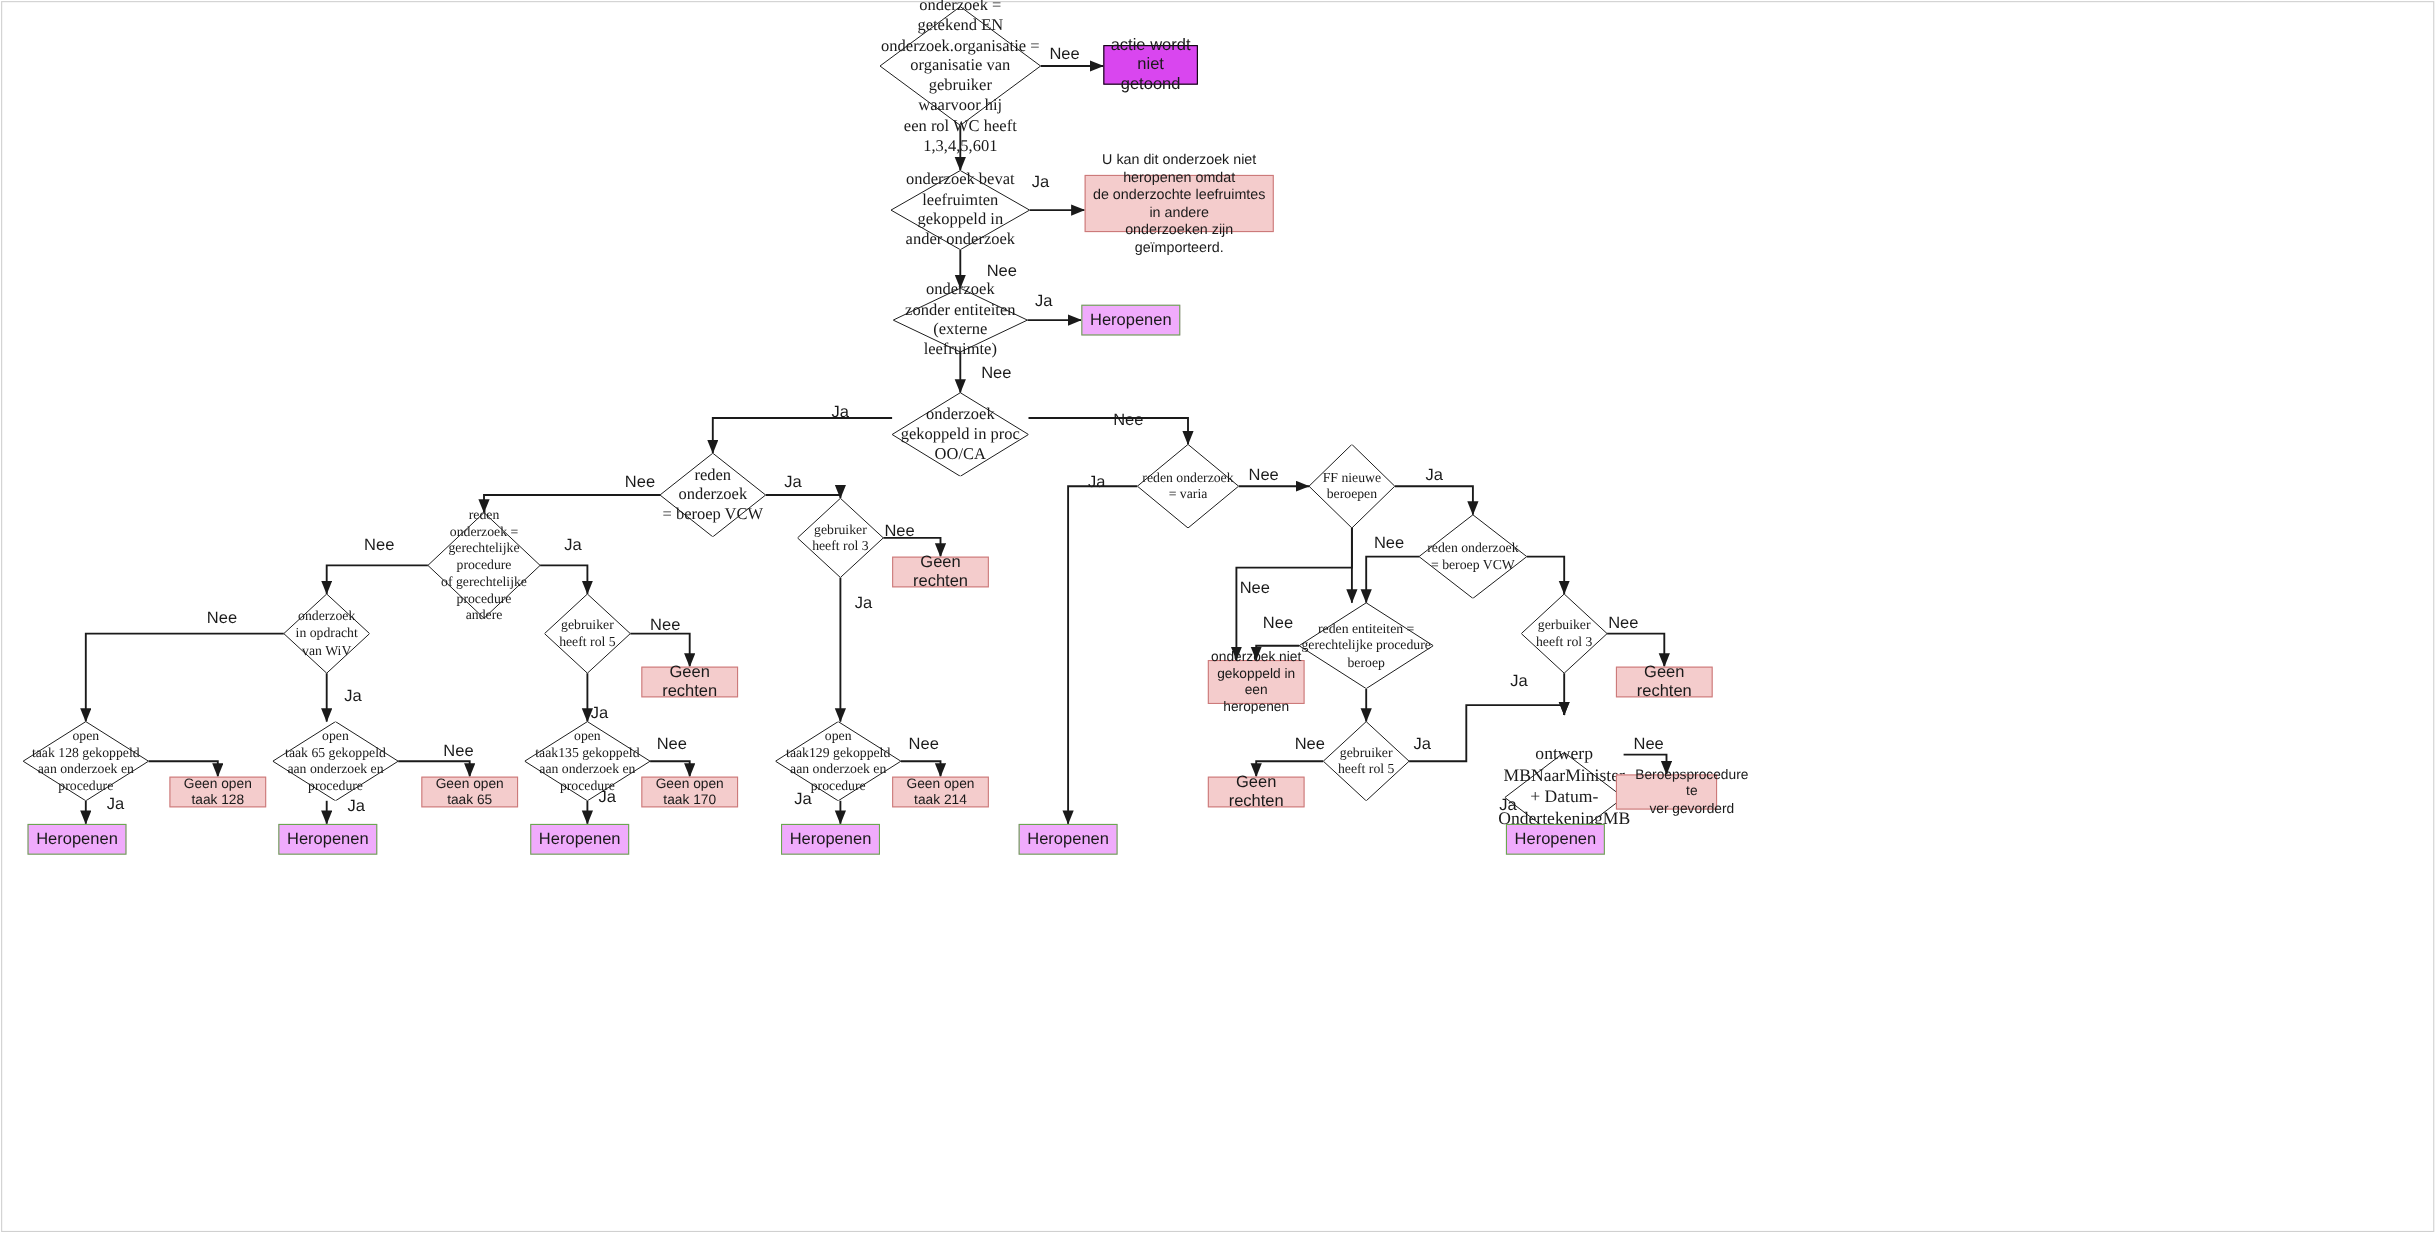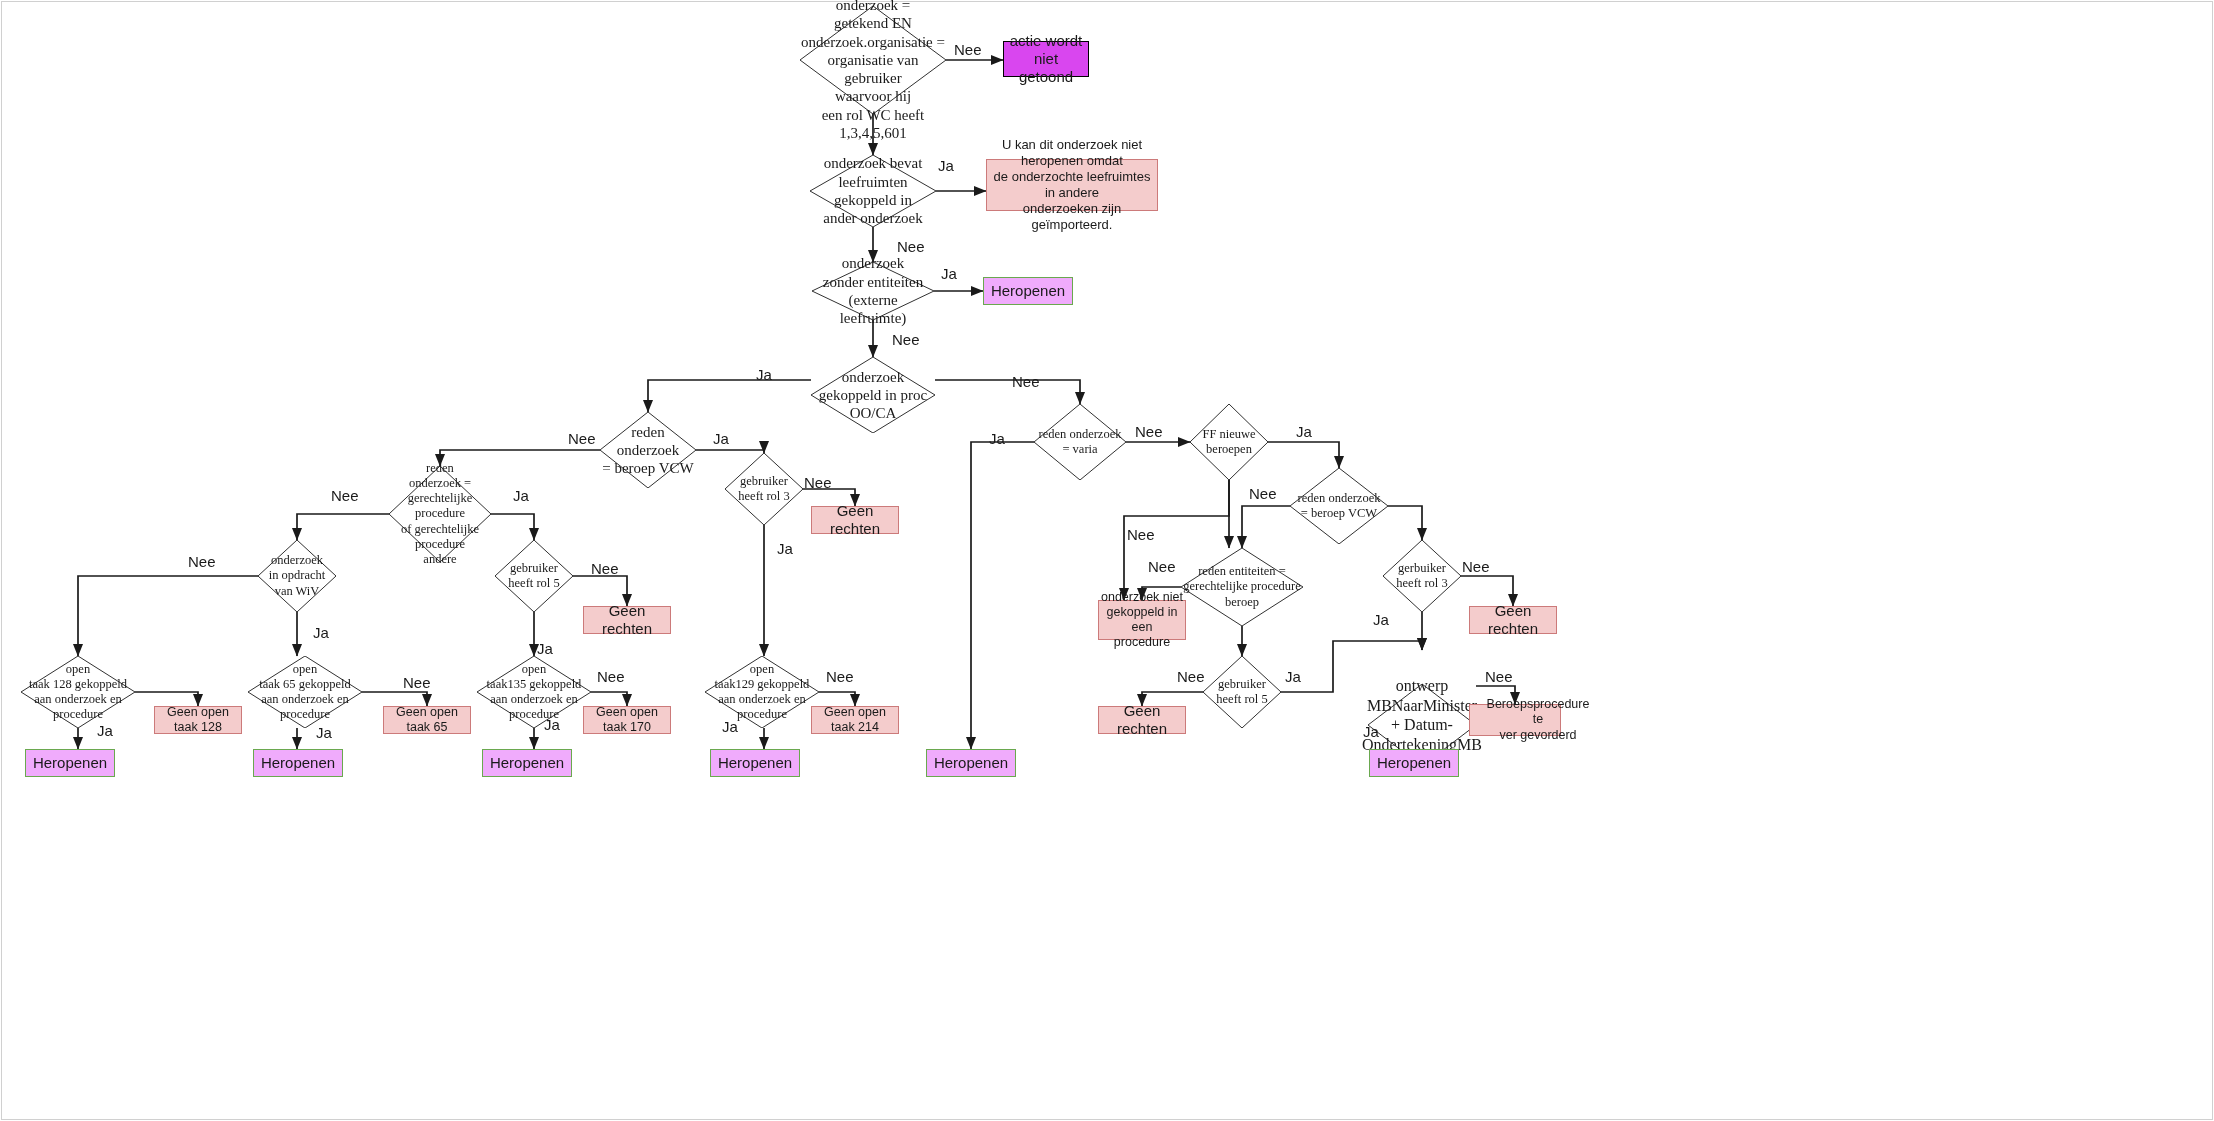--- a/index.html
+++ b/index.html
@@ -393,21 +393,21 @@
         <polygon points="50,0 100,50 50,100 0,50" fill="#ffffff" stroke="#1a1a1a" stroke-width="0.9" vector-effect="non-scaling-stroke"></polygon>
       </svg>
     <span class="dtext">reden entiteiten =
 gerechtelijke procedure
 beroep</span>
   </div>
 
   <div class="node rect red" style="left:1098px;top:600px;width:88px;height:40px;font-size:12.5px;">
     <span>onderzoek niet
 gekoppeld in een
-procedure</span>
+heropenen</span>
   </div>
 
   <div class="node diamond" style="left:1203px;top:656px;width:78px;height:72px;font-size:12.5px;">
     <svg class="dshape" viewBox="0 0 100 100" preserveAspectRatio="none">
         <polygon points="50,0 100,50 50,100 0,50" fill="#ffffff" stroke="#1a1a1a" stroke-width="0.9" vector-effect="non-scaling-stroke"></polygon>
       </svg>
     <span class="dtext">gebruiker
 heeft rol 5</span>
   </div>
 

